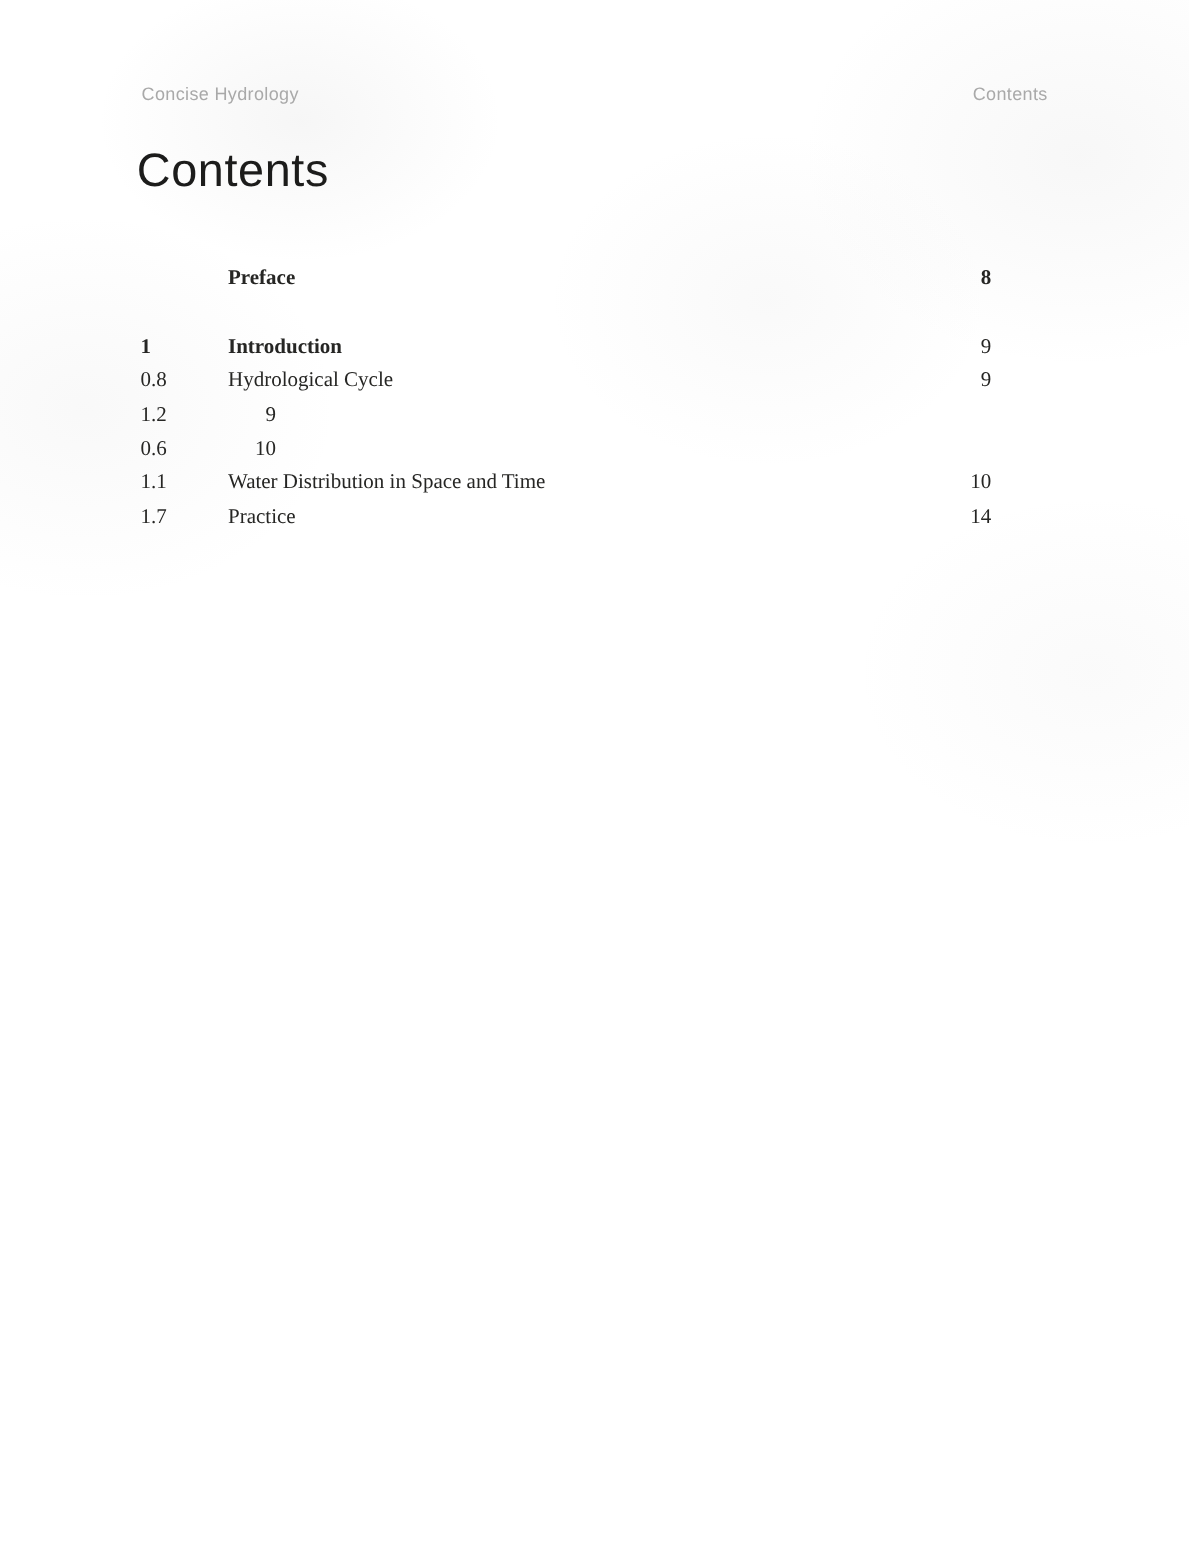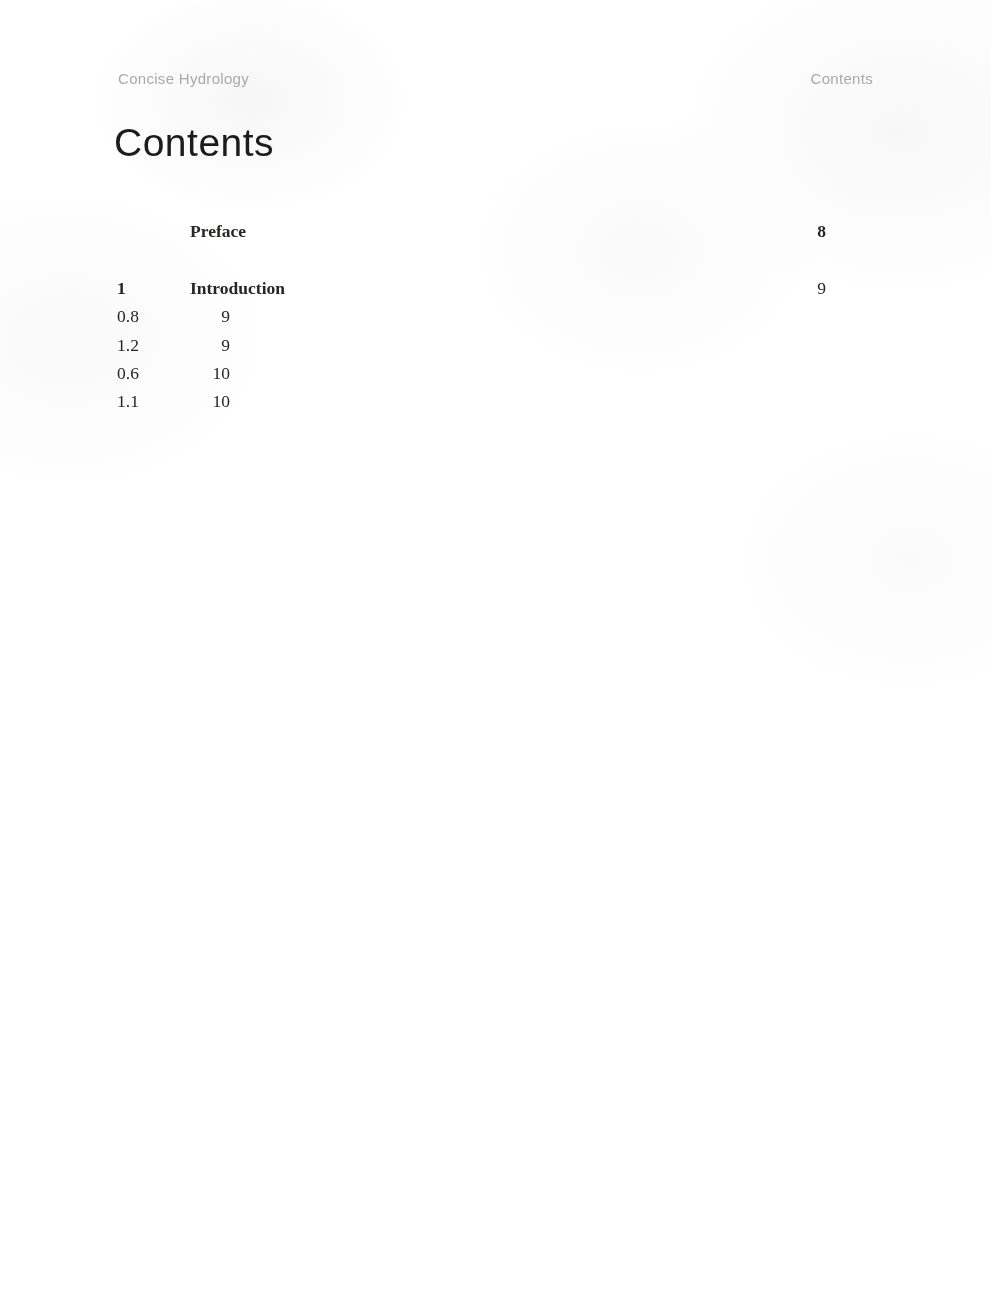--- a/index.html
+++ b/index.html
@@ -105,36 +105,43 @@
     </div>
 
     <div class="toc-row">
       <span class="toc-num bold">1</span>
       <span class="toc-title bold">Introduction</span>
       <span class="toc-page">9</span>
     </div>
 
     <div class="toc-row">
       <span class="toc-num">0.8</span>
+      <span class="toc-title">Hydrological Cycle</span>
       <span class="toc-page">9</span>
     </div>
 
     <div class="toc-row">
       <span class="toc-num">1.2</span>
       <span class="toc-page">9</span>
     </div>
 
     <div class="toc-row">
       <span class="toc-num">0.6</span>
       <span class="toc-page">10</span>
     </div>
 
     <div class="toc-row">
       <span class="toc-num">1.1</span>
+      <span class="toc-title">Water Distribution in Space and Time</span>
       <span class="toc-page">10</span>
     </div>
 
 
 
+    <div class="toc-row">
+      <span class="toc-num">1.7</span>
+      <span class="toc-title">Practice</span>
+      <span class="toc-page">14</span>
+    </div>
 
   </div>
 
 </div>
 
 </body></html>

